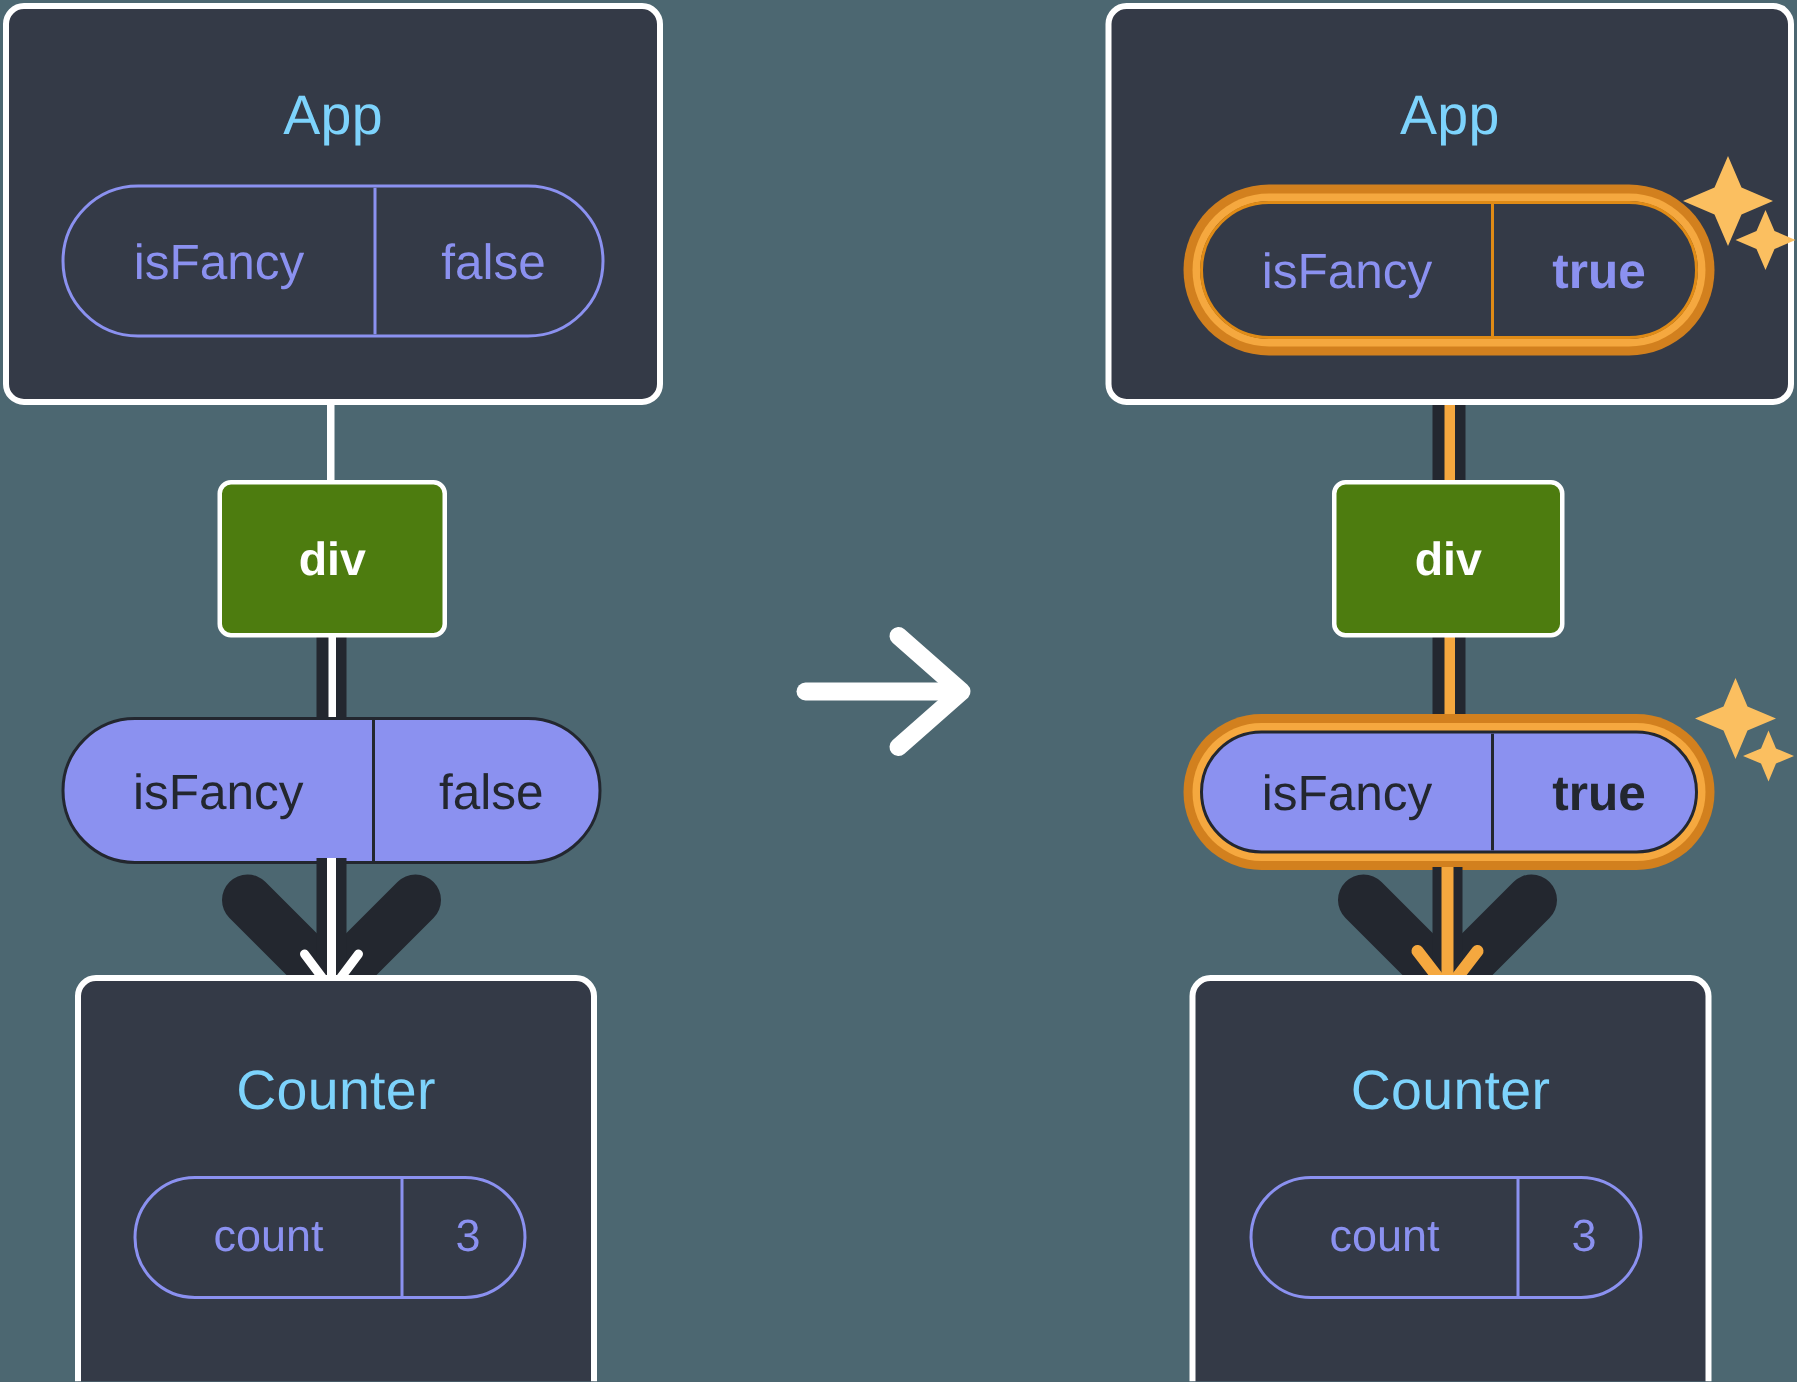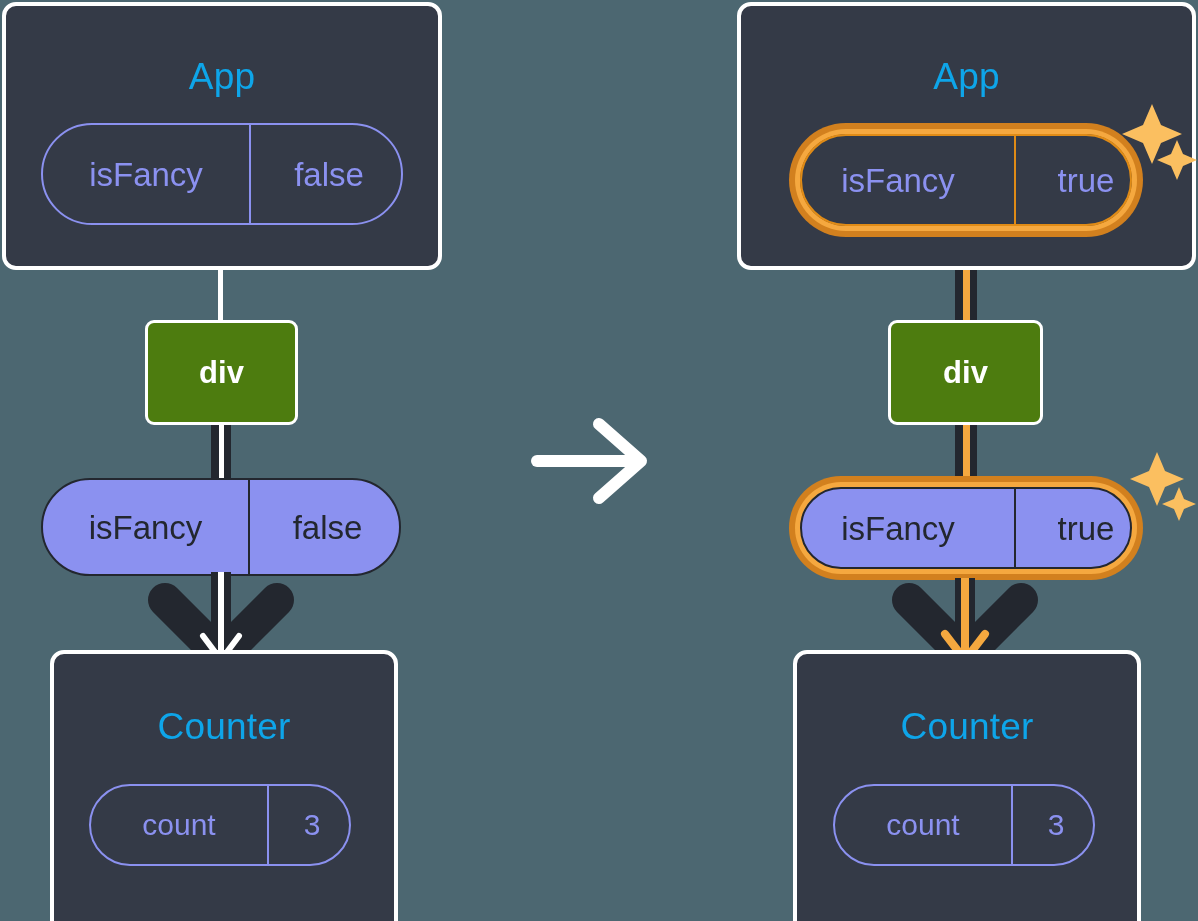--- a/index.html
+++ b/index.html
@@ -24,21 +24,21 @@
     background: #343a47;
     border: 4px solid #ffffff;
     border-radius: 14px;
     box-sizing: border-box;
   }
   .comp-title {
     position: absolute;
     left: 0;
     right: 0;
     text-align: center;
-    color: #0ea5e9;
+    color: #7dd3fc;
     font-size: 37px;
     font-weight: 400;
     letter-spacing: .2px;
   }
 
   
   .div-box {
     position: absolute;
     background: #4d7c0f;
     border: 3px solid #ffffff;
@@ -74,21 +74,21 @@
     display: flex;
     align-items: center;
     justify-content: center;
     font-size: 33px;
     line-height: 1;
   }
   .pill-outline .pill-cell { color: #8b91f0; }
   .pill-filled  .pill-cell { color: #23272f; }
   .pill-outline .pill-cell.right { border-left: 2px solid #8b91f0; }
   .pill-filled  .pill-cell.right { border-left: 2px solid #23272f; }
-  .pill-cell.bold { font-weight: 400; margin-left: 20px; }
+  .pill-cell.bold { font-weight: 700; }
 
   
   .pill-hl-outline {
     border: 2px solid #e08b16;
     background: transparent;
     box-shadow:
       0 0 0 5px #f5a83f,
       0 0 0 11px #d2801e;
   }
   .pill-hl-outline .pill-cell { color: #8b91f0; }

